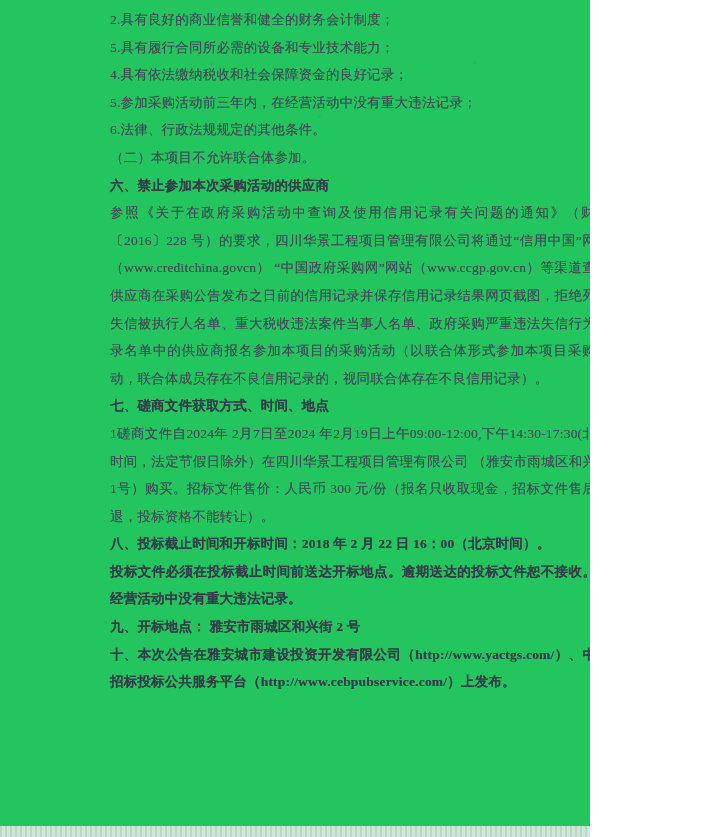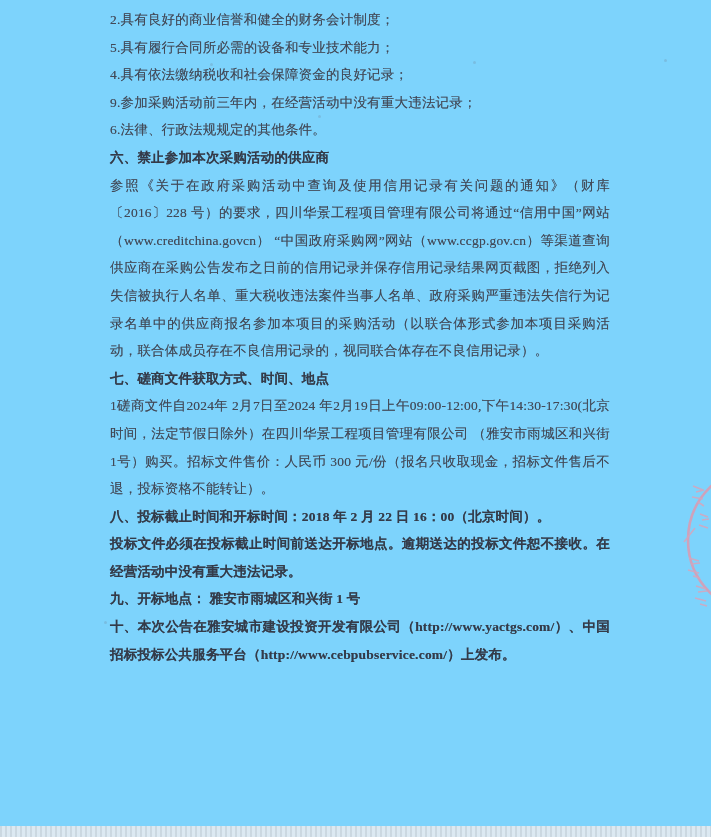--- a/index.html
+++ b/index.html
@@ -1,19 +1,19 @@
 <!DOCTYPE html>
 <html><head>
 <meta charset="utf-8">
 <style>
   html,body{margin:0;padding:0;background:#ffffff;}
   .page{
     position:relative;
-    width:711px;height:837px;
-    background:#7dd3fc;
+    width:590px;height:837px;
+    background:#22c55e;
     overflow:hidden;
     font-family:"Liberation Serif","DejaVu Serif",serif;
   }
   .doc{
     position:absolute;
     left:110px;top:6px;width:500px;
     font-size:13.5px;
     line-height:27.6px;
     letter-spacing:0.2px;
     color:#424957;
@@ -46,29 +46,30 @@
 </style>
 </head>
 <body>
 
 <div class="page">
 
   <div class="doc">
     <p>2.具有良好的商业信誉和健全的财务会计制度；</p>
     <p>5.具有履行合同所必需的设备和专业技术能力；</p>
     <p>4.具有依法缴纳税收和社会保障资金的良好记录；</p>
-    <p>9.参加采购活动前三年内，在经营活动中没有重大违法记录；</p>
+    <p>5.参加采购活动前三年内，在经营活动中没有重大违法记录；</p>
     <p>6.法律、行政法规规定的其他条件。</p>
+    <p>（二）本项目不允许联合体参加。</p>
     <p class="bold">六、禁止参加本次采购活动的供应商</p>
     <p>参照《关于在政府采购活动中查询及使用信用记录有关问题的通知》（财库〔2016〕228 号）的要求，四川华景工程项目管理有限公司将通过“信用中国”网站（www.creditchina.govcn） “中国政府采购网”网站（www.ccgp.gov.cn）等渠道查询供应商在采购公告发布之日前的信用记录并保存信用记录结果网页截图，拒绝列入失信被执行人名单、重大税收违法案件当事人名单、政府采购严重违法失信行为记录名单中的供应商报名参加本项目的采购活动（以联合体形式参加本项目采购活动，联合体成员存在不良信用记录的，视同联合体存在不良信用记录）。</p>
     <p class="bold">七、磋商文件获取方式、时间、地点</p>
     <p>1磋商文件自2024年 2月7日至2024 年2月19日上午09:00-12:00,下午14:30-17:30(北京时间，法定节假日除外）在四川华景工程项目管理有限公司 （雅安市雨城区和兴街1号）购买。招标文件售价：人民币 300 元/份（报名只收取现金，招标文件售后不退，投标资格不能转让）。</p>
     <p class="bold">八、投标截止时间和开标时间：2018 年 2 月 22 日 16：00（北京时间）。</p>
     <p class="bold">投标文件必须在投标截止时间前送达开标地点。逾期送达的投标文件恕不接收。在经营活动中没有重大违法记录。</p>
-    <p class="bold">九、开标地点： 雅安市雨城区和兴街 1 号</p>
+    <p class="bold">九、开标地点： 雅安市雨城区和兴街 2 号</p>
     <p class="bold">十、本次公告在雅安城市建设投资开发有限公司（http://www.yactgs.com/）、中国招标投标公共服务平台（http://www.cebpubservice.com/）上发布。</p>
   </div>
 
   <svg class="seal" viewBox="0 0 71 200" width="71" height="200">
     <g stroke="#dd9ab0" fill="none" opacity="0.85">
       <circle cx="122" cy="110" r="74" stroke-width="2.6"></circle>
       <g stroke="#e0a0b5" stroke-width="1.6" opacity="0.9">
         <path d="M53 56 l10 4 M56 62 l8 -2 M52 67 l11 2 M58 72 l6 4"></path>
         <path d="M60 84 l8 3 M62 90 l7 -1 M59 95 l9 3"></path>
         <path d="M44 112 L55 98"></path>

